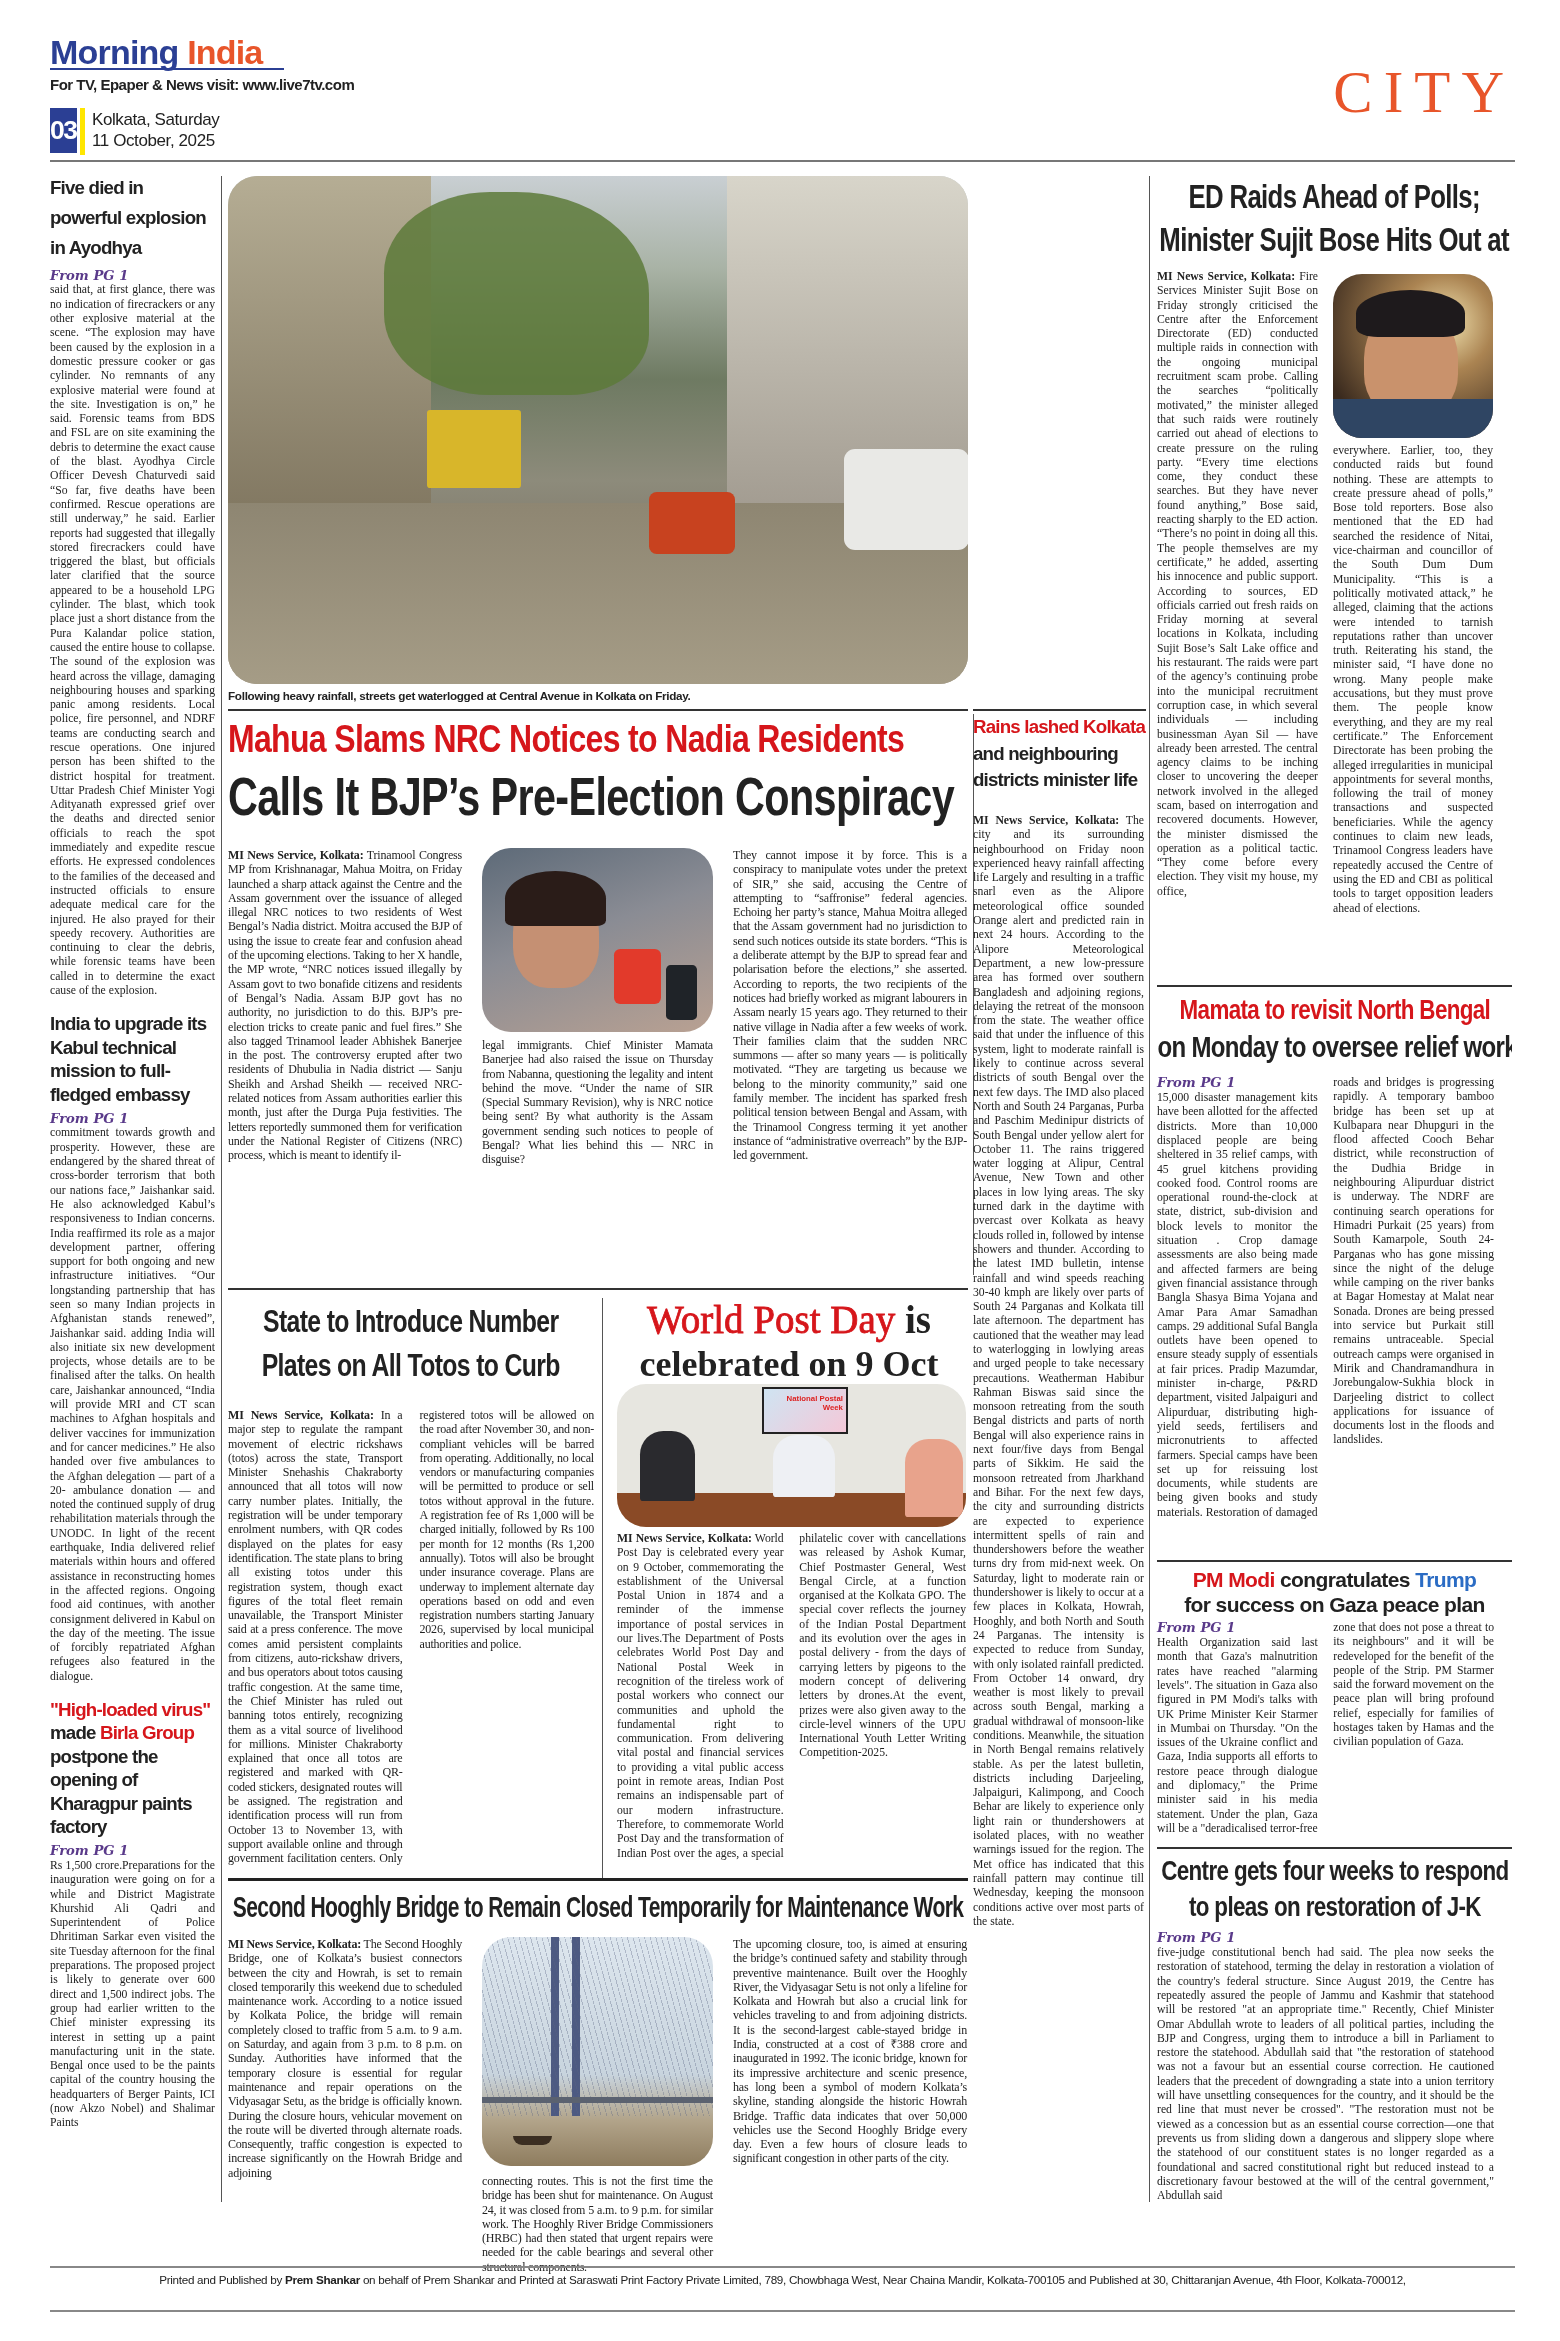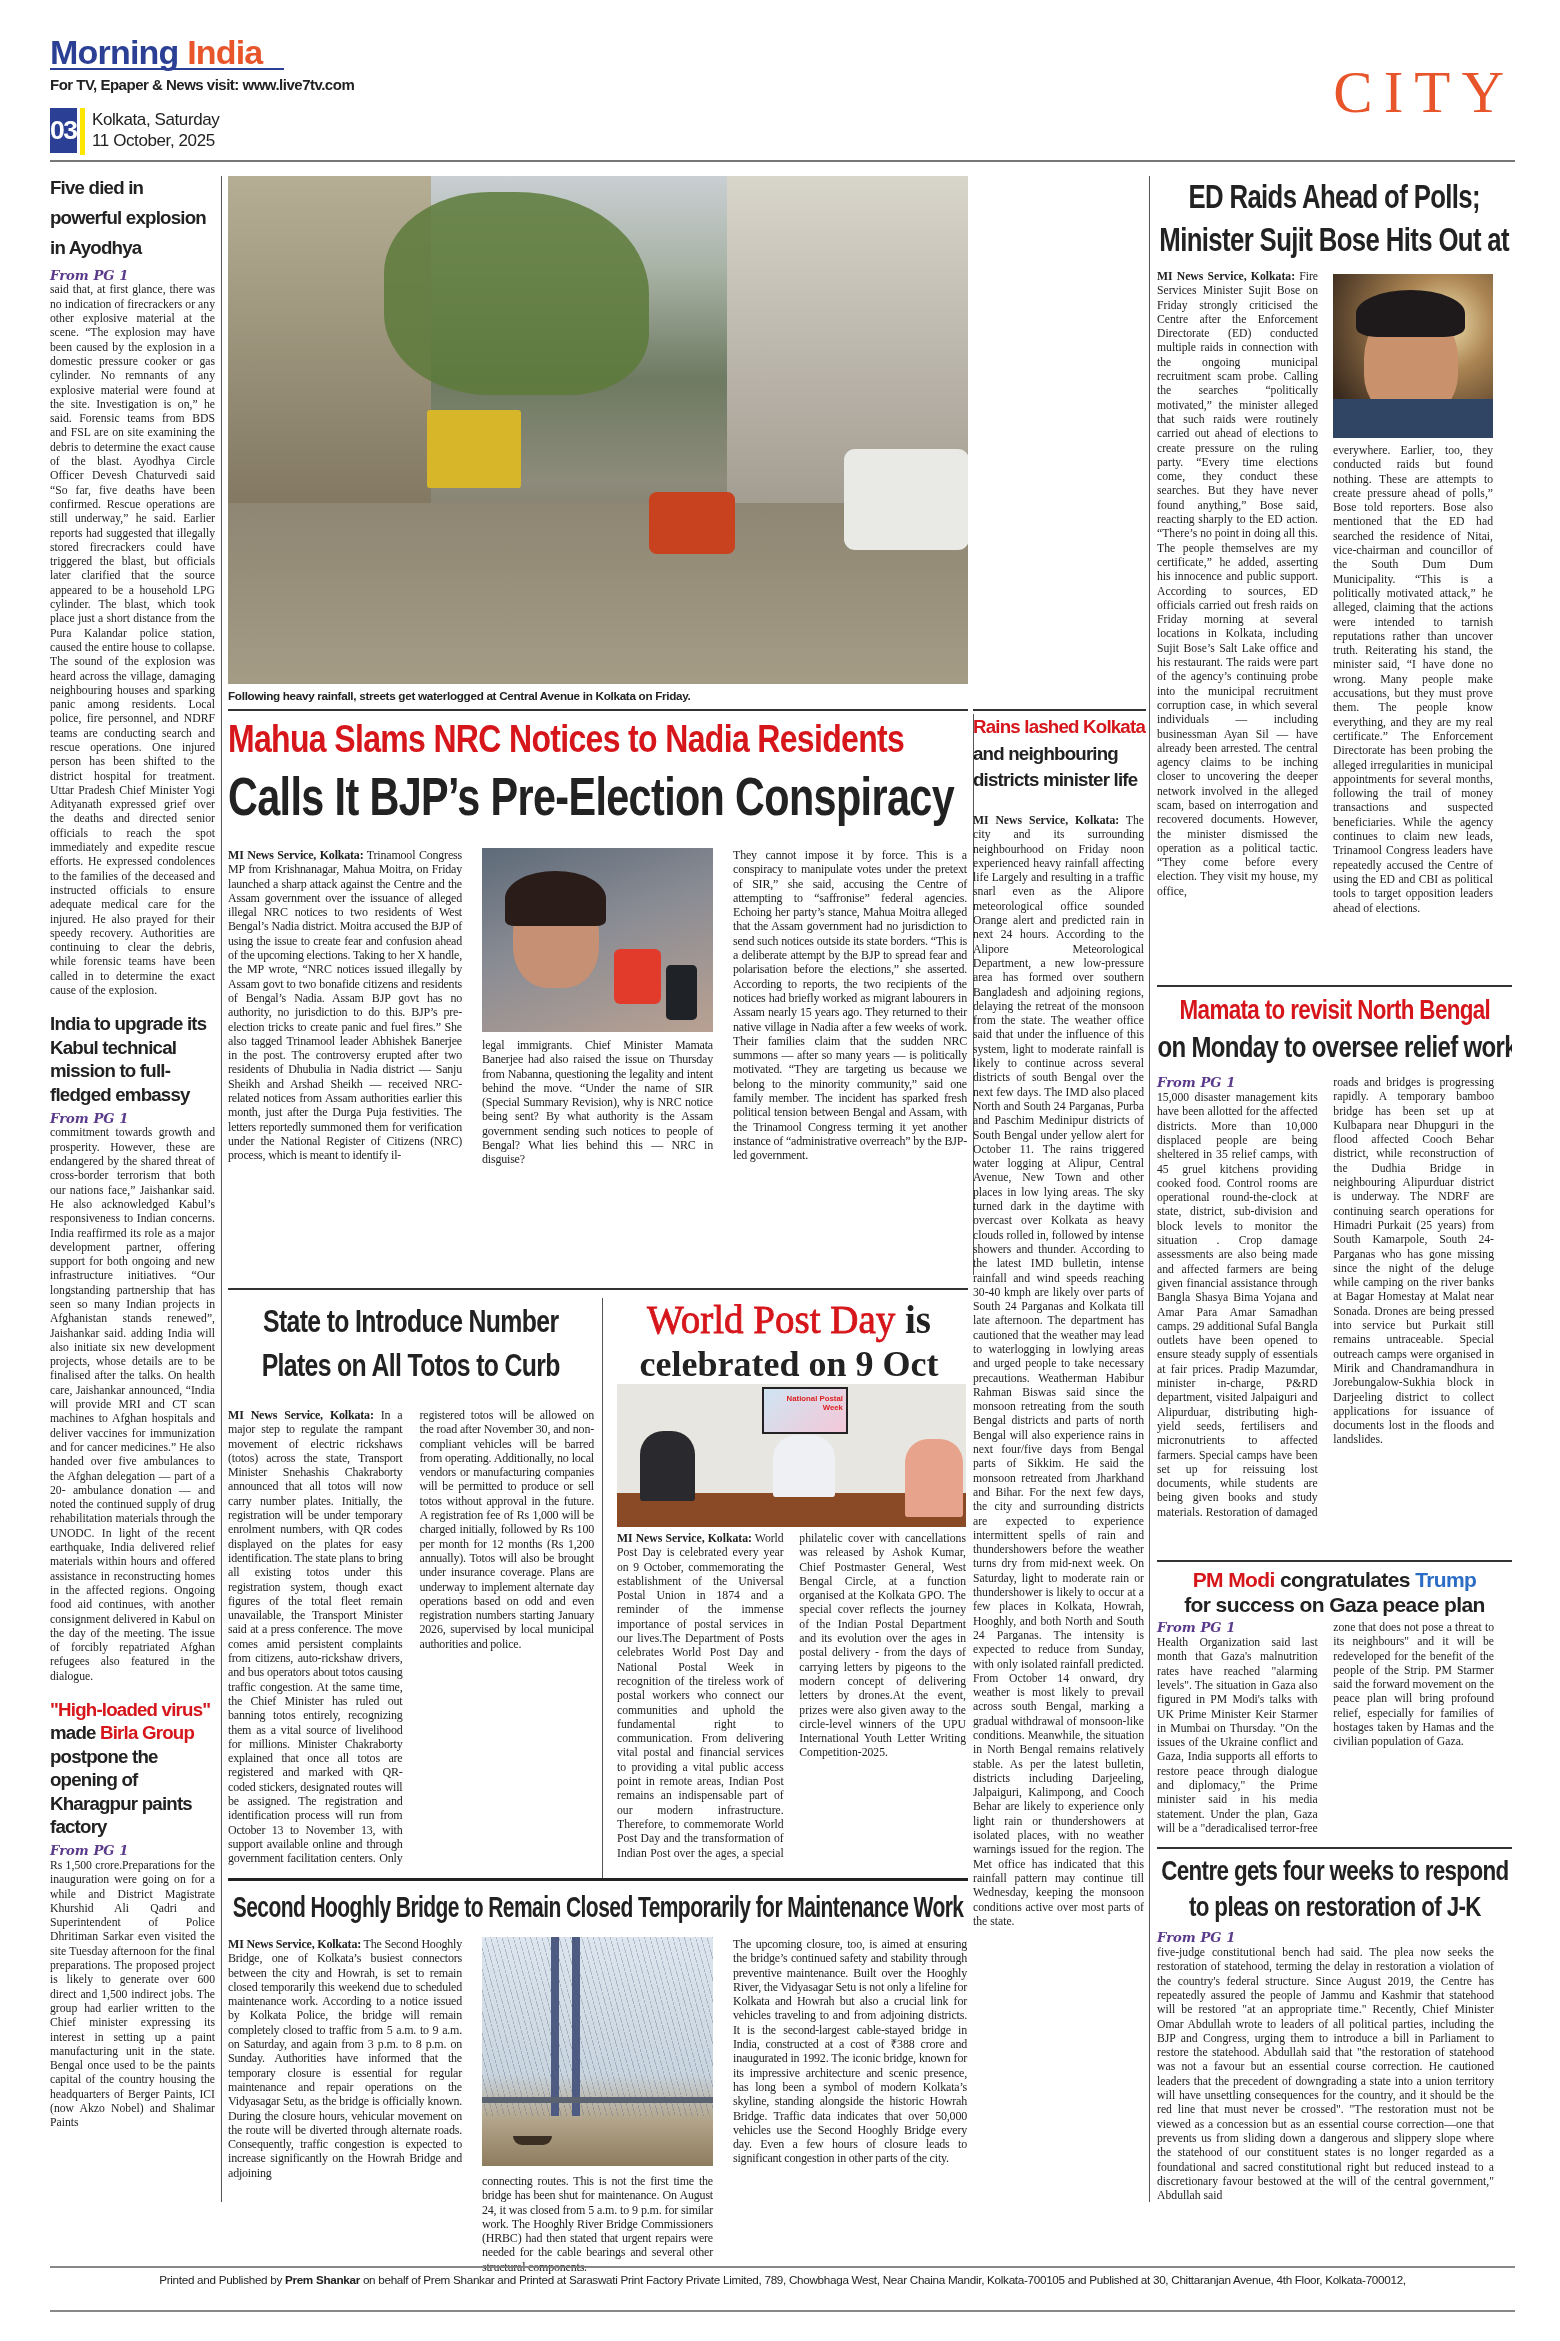--- a/index.html
+++ b/index.html
@@ -7,21 +7,21 @@
   .abs { position: absolute; }
   .hl { font-family: "Liberation Sans", sans-serif; font-weight: bold; transform-origin: left top; letter-spacing: -0.8px; }
   .body-text { font-family: "Liberation Serif", serif; font-size: 12px; line-height: 14.3px; text-align: justify; color: #222; hyphens: auto; }
   .body-text.condensed { font-size: 12px; letter-spacing: -0.2px; }
   .byline { font-weight: bold; }
   .frompg { color: #5a3a8a; font-style: italic; font-weight: bold; font-family: "DejaVu Serif", serif; font-size: 13.2px; display: block; margin-bottom: 0.8px; }
   .red { color: #d6161b; }
   .blue { color: #2b6cc4; }
   .col-rule { position: absolute; width: 0.8px; background: #555; }
   .h-rule { position: absolute; height: 1.6px; background: #333; }
-  .photo { position: absolute; overflow: hidden; }
+  .photo { position: absolute; overflow: hidden; border-radius: 29px; }
   .caption { font-family: "Liberation Sans", sans-serif; font-weight: bold; font-size: 11.7px; letter-spacing: -0.3px; }
   .cols2 { column-count: 2; column-gap: 17px; }
 </style>
 </head>
 <body>
 
 <div class="abs" style="left:50px; top:31px; width:1465px; height:132px;">
   <div class="abs" style="left:0; top:3px; font-family:Liberation Sans, sans-serif; font-weight:bold; font-size:34px; line-height:37px; letter-spacing:-0.8px;">
     <span style="color:#2b3f94;">Morning</span>
     <span style="color:#e8552a;">India</span>

